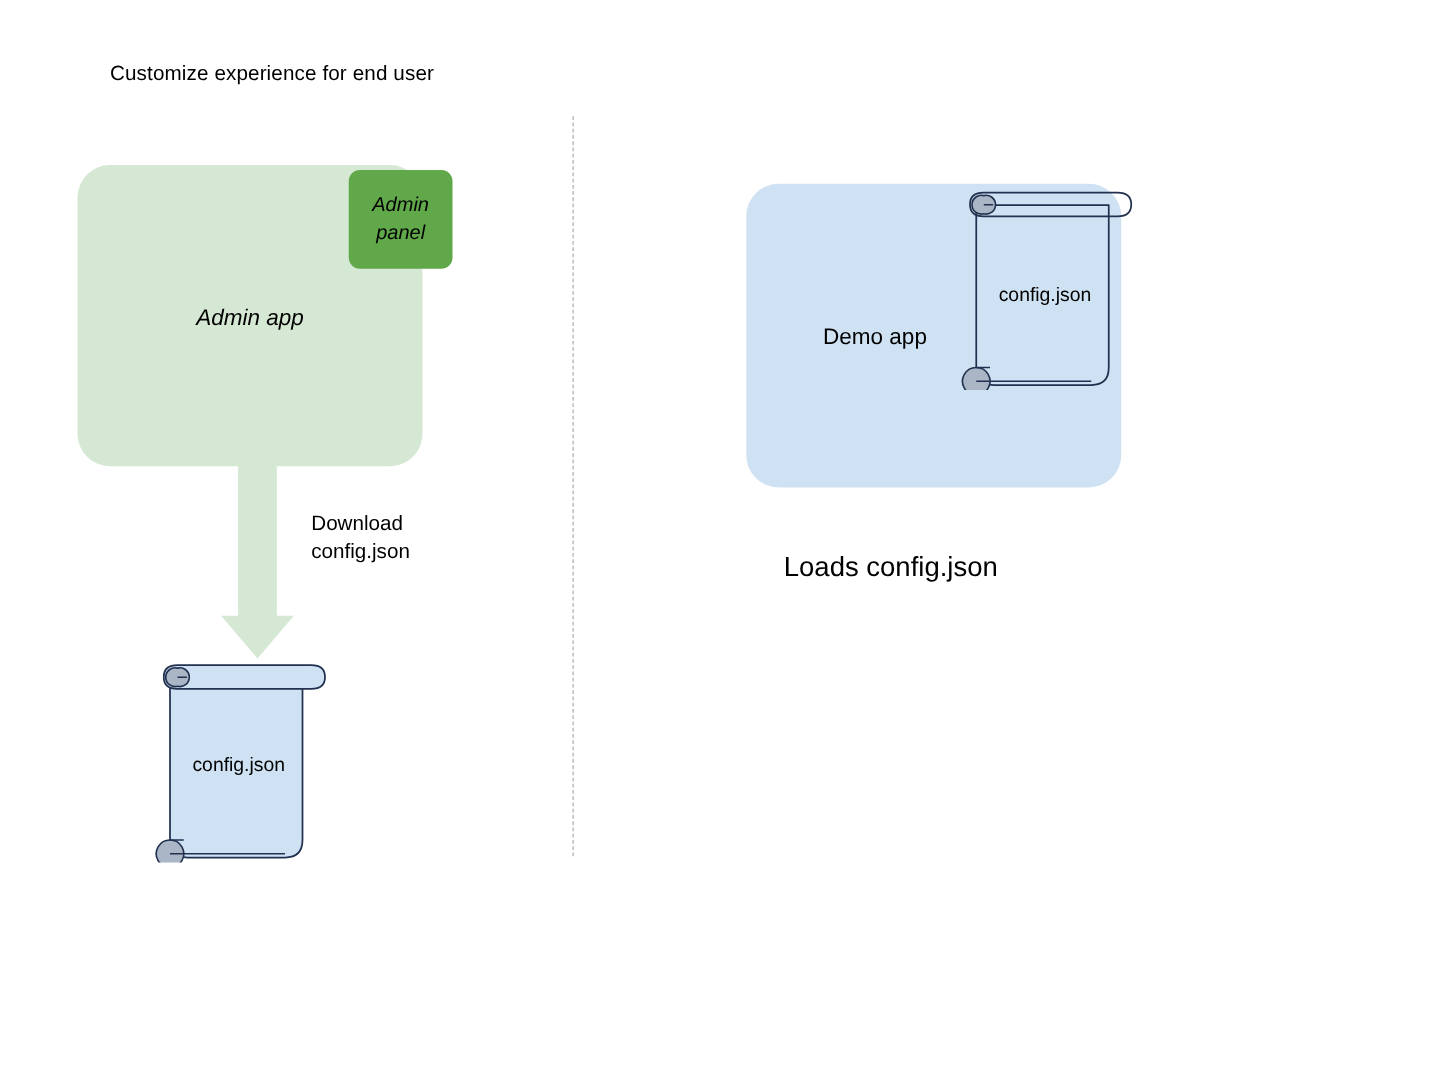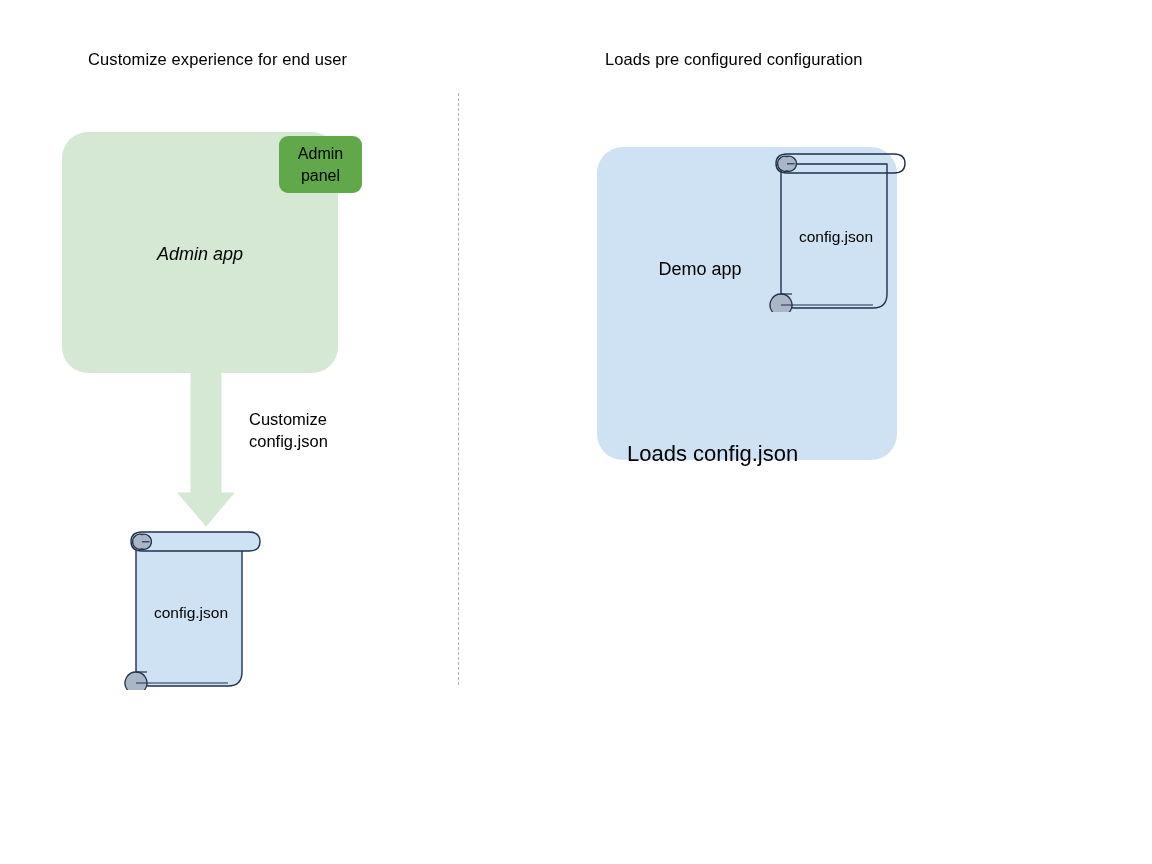--- a/index.html
+++ b/index.html
@@ -50,43 +50,44 @@
     border-radius: 26px;
   }
   #admin-app {
     left: 62px; top: 132px;
     width: 276px; height: 241px;
     background: #d5e8d4;
     font-style: italic;
   }
   #demo-app {
     left: 597px; top: 147px;
-    width: 300px; height: 313px;
+    width: 300px; height: 243px;
     background: #cfe2f3;
   }
   .app-label {
     position: absolute;
     font-size: 18px;
     line-height: 22px;
     white-space: nowrap;
     color: #000;
   }
   #admin-app-label { left: 0; right: 0; text-align: center; top: 111px; }
   #demo-app-label  { left: 0; width: 206px; text-align: center; top: 111px; }
 
   
   #admin-panel {
     position: absolute;
     left: 279px; top: 136px;
-    width: 83px; height: 57px;
+    width: 83px; height: 79px;
     background: #60a84a;
     border-radius: 9px;
     display: flex;
     align-items: center;
     justify-content: center;
+    font-style: italic;
   }
   #admin-panel-label {
     font-size: 16px;
     line-height: 22px;
     text-align: center;
     color: #000;
   }
 
   
   #download-arrow {
@@ -128,21 +129,20 @@
     color: #000;
   }
 </style>
 </head>
 <body>
 
 <div class="canvas">
 
   <div class="caption" id="caption-left">Customize experience for end user</div>
 
-  <div class="caption" id="caption-right">Loads pre configured configuration</div>
 
   <div id="divider"></div>
 
   <div class="app-box" id="admin-app">
     <div class="app-label" id="admin-app-label">Admin app</div>
   </div>
 
   <div id="admin-panel">
     <div id="admin-panel-label">
       <span>Admin</span>
@@ -150,21 +150,21 @@
     </div>
   </div>
 
   <div id="download-arrow">
     <svg viewBox="0 0 60 162" width="60" height="162" aria-hidden="true">
       <path d="M 15 0 L 15 127 L 2 127 L 30 160 L 58 127 L 45 127 L 45 0 Z" fill="#d5e8d4" stroke="#d5e8d4" stroke-width="1"></path>
     </svg>
   </div>
 
   <div id="arrow-label">
-    <span>Customize</span>
+    <span>Download</span>
     <span>config.json</span>
   </div>
 
   <div class="scroll" id="scroll-left">
     <svg viewBox="0 0 146 162" width="146" height="162" aria-hidden="true">
 
       <path d="M 18 14
                L 18 144
                Q 18 158 32 158
                L 110 158

